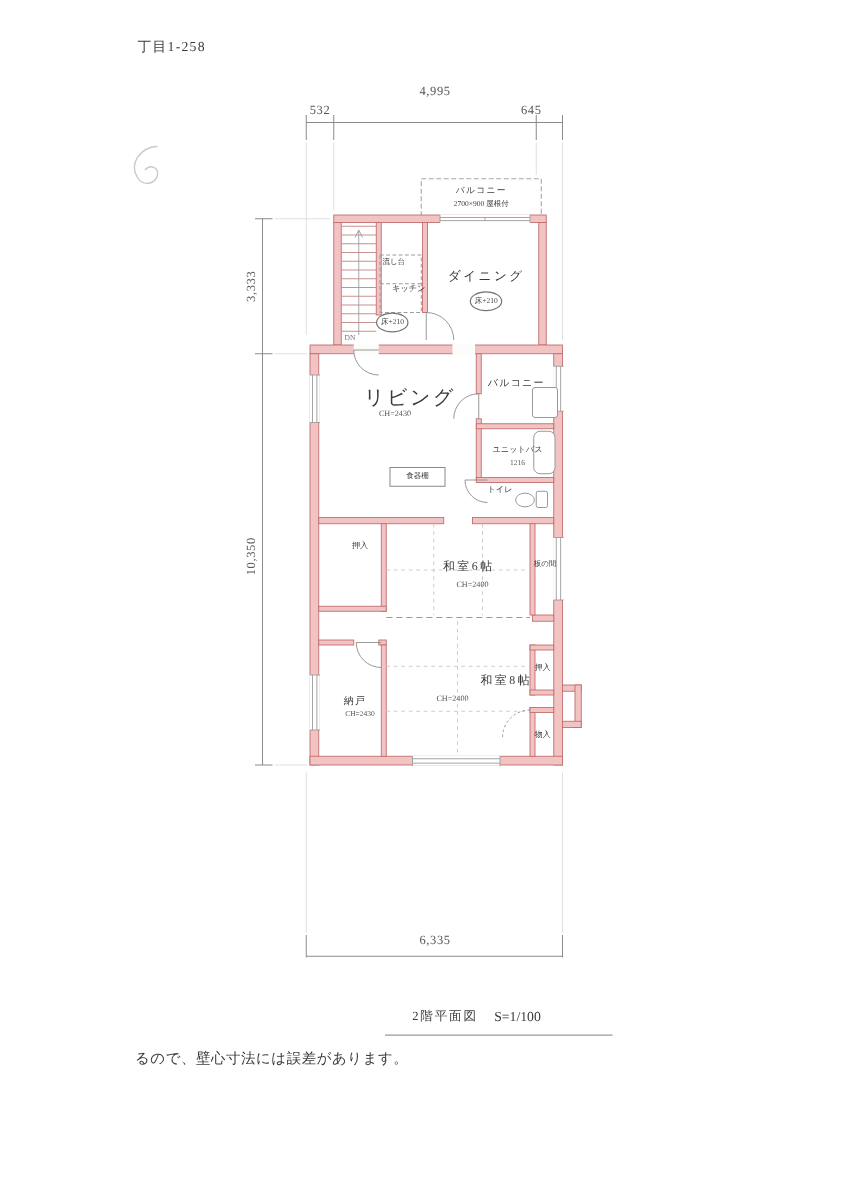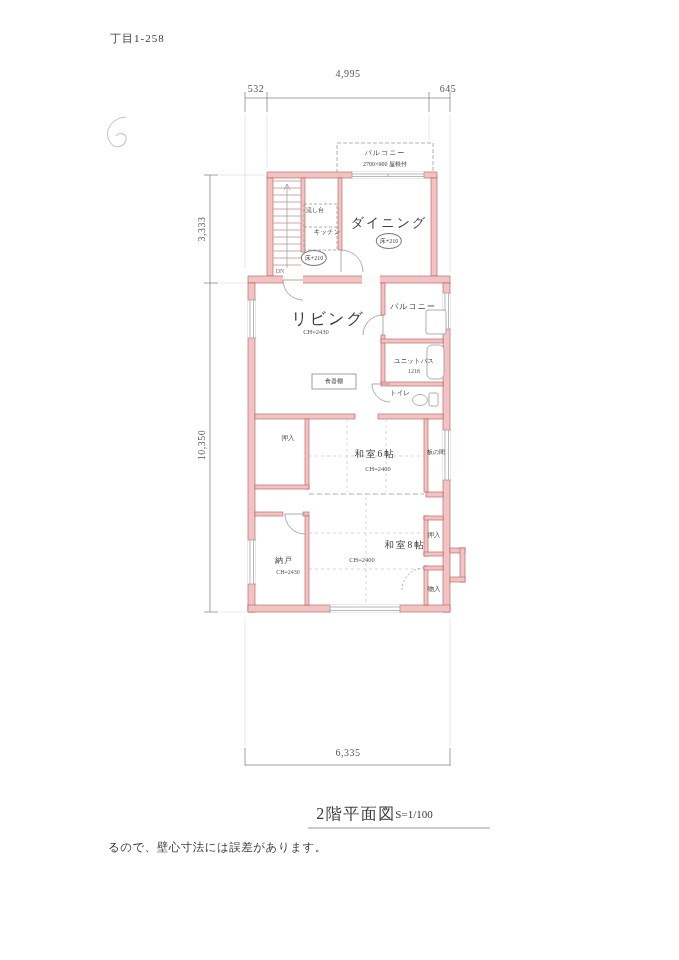--- a/index.html
+++ b/index.html
@@ -140,31 +140,31 @@
       <path d="M126 117 C 112 118 103 131 110 142 C 114 149 124 148 126 140 C 127 134 120 131 116 136" stroke="#c9c9c9" stroke-width="1.1" fill="none"></path>
     </g>
 
     <line x1="308" y1="828" x2="490" y2="828" stroke="#999" stroke-width="1"></line>
   </svg>
 
   <div class="lbl anchor-left" style="left:110px;top:33px;font-size:11px;letter-spacing:1px;">丁目1-258</div>
 
   <div class="lbl dim" style="left:256px;top:89px;">532</div>
   <div class="lbl dim" style="left:348px;top:74px;">4,995</div>
-  <div class="lbl dim" style="left:448px;top:89px;">645</div>
+  <div class="lbl dim" style="left:425px;top:89px;">645</div>
   <div class="lbl dim rot" style="left:202px;top:229px;">3,333</div>
   <div class="lbl dim rot" style="left:202px;top:445px;">10,350</div>
   <div class="lbl dim" style="left:348px;top:753px;">6,335</div>
 
   <div class="lbl" style="left:385px;top:153px;font-size:7px;letter-spacing:1px;">バルコニー</div>
   <div class="lbl" style="left:385px;top:164px;font-size:6px;">2700×900  屋根付</div>
 
   <div class="lbl" style="left:315px;top:210px;font-size:6px;">流し台</div>
   <div class="lbl" style="left:327px;top:232px;font-size:6.5px;">キッチン</div>
-  <div class="lbl room" style="left:389px;top:222px;font-size:13px;">ダイニング</div>
+  <div class="lbl room" style="left:389px;top:222px;font-size:10px;">ダイニング</div>
   <div class="circle-lbl" style="left:389px;top:241px;">床+210</div>
   <div class="circle-lbl" style="left:314px;top:258px;">床+210</div>
   <div class="lbl" style="left:280px;top:271px;font-size:6px;color:#777;">DN</div>
 
   <div class="lbl room" style="left:328px;top:319px;font-size:16px;">リビング</div>
   <div class="lbl" style="left:316px;top:332px;font-size:6.5px;color:#555;">CH=2430</div>
   <div class="lbl" style="left:334px;top:381px;font-size:6px;">食器棚</div>
 
   <div class="lbl" style="left:413px;top:307px;font-size:8px;letter-spacing:1px;">バルコニー</div>
   <div class="lbl" style="left:414px;top:361px;font-size:6.5px;">ユニットバス</div>
@@ -176,18 +176,18 @@
   <div class="lbl" style="left:378px;top:469px;font-size:6.5px;color:#555;">CH=2400</div>
   <div class="lbl" style="left:436px;top:452px;font-size:6px;">板の間</div>
 
   <div class="lbl room" style="left:357px;top:546px;font-size:9.5px;margin-left:48px;">和室8帖</div>
   <div class="lbl" style="left:362px;top:560px;font-size:6.5px;color:#555;">CH=2400</div>
   <div class="lbl" style="left:284px;top:561px;font-size:8px;letter-spacing:1px;">納戸</div>
   <div class="lbl" style="left:288px;top:572px;font-size:6px;color:#555;">CH=2430</div>
   <div class="lbl" style="left:434px;top:535px;font-size:6.5px;">押入</div>
   <div class="lbl" style="left:434px;top:589px;font-size:6.5px;">物入</div>
 
-  <div class="lbl" style="left:356px;top:814px;font-size:16px;letter-spacing:1.5px;">2階平面図</div>
+  <div class="lbl" style="left:356px;top:814px;font-size:10px;letter-spacing:1.5px;">2階平面図</div>
   <div class="lbl" style="left:414px;top:814px;font-size:11px;">S=1/100</div>
 
   <div class="lbl anchor-left" style="left:108px;top:842px;font-size:11.5px;letter-spacing:0.5px;">るので、壁心寸法には誤差があります。</div>
 
 </div>
 
 </body></html>

